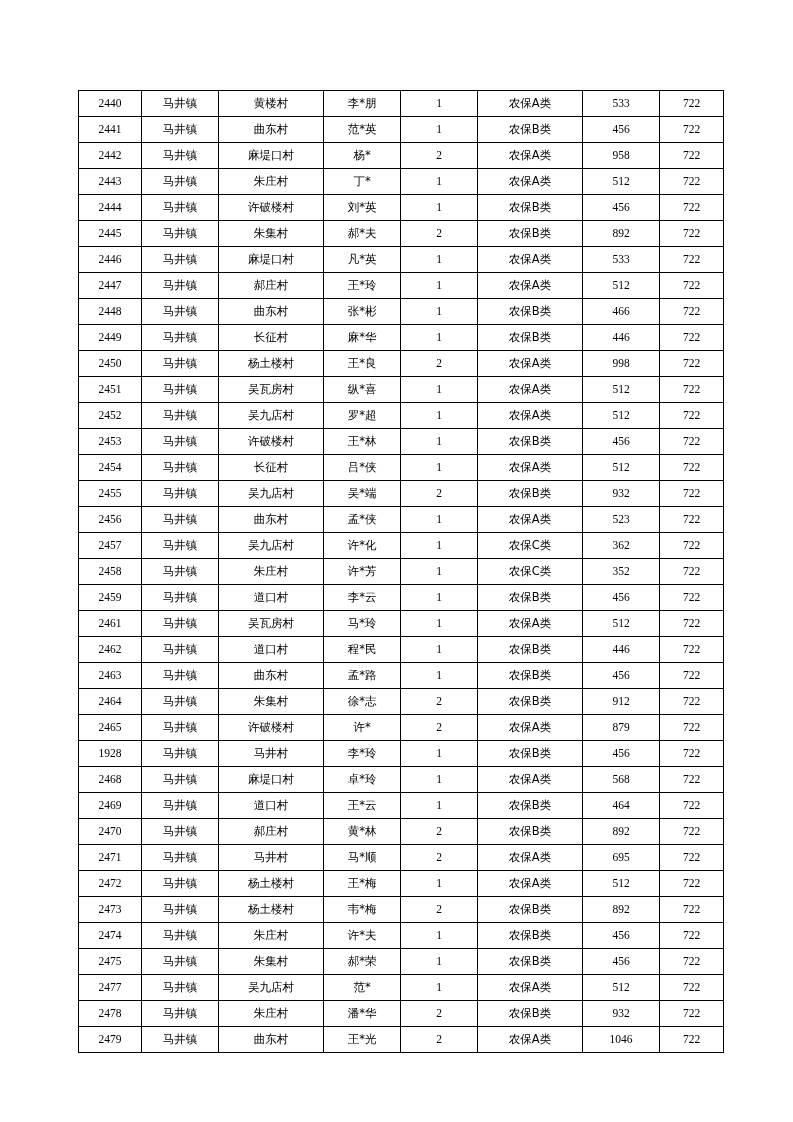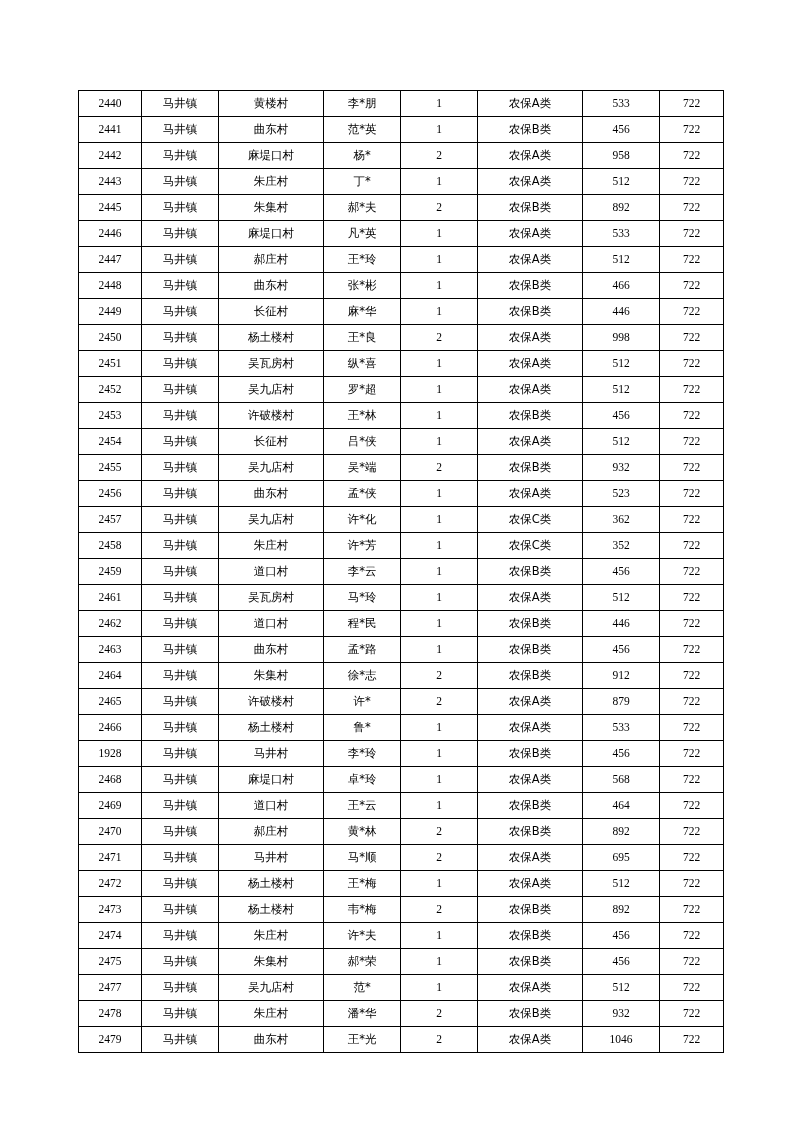--- a/index.html
+++ b/index.html
@@ -91,20 +91,30 @@
           <td class="c-id">2443</td>
           <td class="c-town"><span class="cjk">马井镇</span></td>
           <td class="c-village"><span class="cjk">朱庄村</span></td>
           <td class="c-name"><span class="cjk">丁*</span></td>
           <td class="c-count">1</td>
           <td class="c-type"><span class="cjk">农保A类</span></td>
           <td class="c-amount">512</td>
           <td class="c-code">722</td>
         </tr>
         <tr>
+          <td class="c-id">2444</td>
+          <td class="c-town"><span class="cjk">马井镇</span></td>
+          <td class="c-village"><span class="cjk">许破楼村</span></td>
+          <td class="c-name"><span class="cjk">刘*英</span></td>
+          <td class="c-count">1</td>
+          <td class="c-type"><span class="cjk">农保B类</span></td>
+          <td class="c-amount">456</td>
+          <td class="c-code">722</td>
+        </tr>
+        <tr>
           <td class="c-id">2445</td>
           <td class="c-town"><span class="cjk">马井镇</span></td>
           <td class="c-village"><span class="cjk">朱集村</span></td>
           <td class="c-name"><span class="cjk">郝*夫</span></td>
           <td class="c-count">2</td>
           <td class="c-type"><span class="cjk">农保B类</span></td>
           <td class="c-amount">892</td>
           <td class="c-code">722</td>
         </tr>
         <tr>
@@ -288,30 +298,20 @@
           <td class="c-code">722</td>
         </tr>
         <tr>
           <td class="c-id">2465</td>
           <td class="c-town"><span class="cjk">马井镇</span></td>
           <td class="c-village"><span class="cjk">许破楼村</span></td>
           <td class="c-name"><span class="cjk">许*</span></td>
           <td class="c-count">2</td>
           <td class="c-type"><span class="cjk">农保A类</span></td>
           <td class="c-amount">879</td>
-          <td class="c-code">722</td>
-        </tr>
-        <tr>
-          <td class="c-id">2466</td>
-          <td class="c-town"><span class="cjk">马井镇</span></td>
-          <td class="c-village"><span class="cjk">杨土楼村</span></td>
-          <td class="c-name"><span class="cjk">鲁*</span></td>
-          <td class="c-count">1</td>
-          <td class="c-type"><span class="cjk">农保A类</span></td>
-          <td class="c-amount">533</td>
           <td class="c-code">722</td>
         </tr>
         <tr>
           <td class="c-id">1928</td>
           <td class="c-town"><span class="cjk">马井镇</span></td>
           <td class="c-village"><span class="cjk">马井村</span></td>
           <td class="c-name"><span class="cjk">李*玲</span></td>
           <td class="c-count">1</td>
           <td class="c-type"><span class="cjk">农保B类</span></td>
           <td class="c-amount">456</td>

